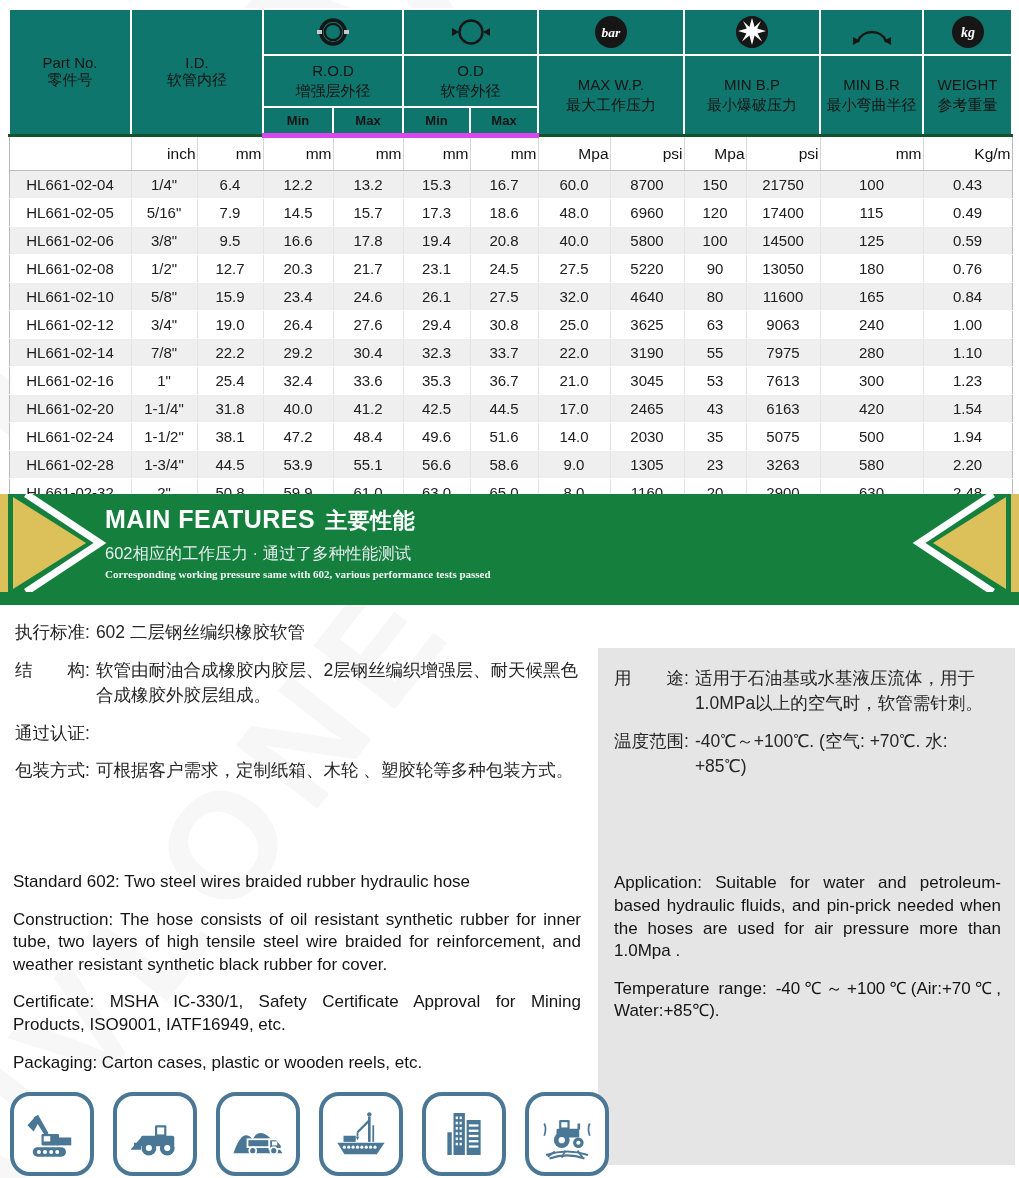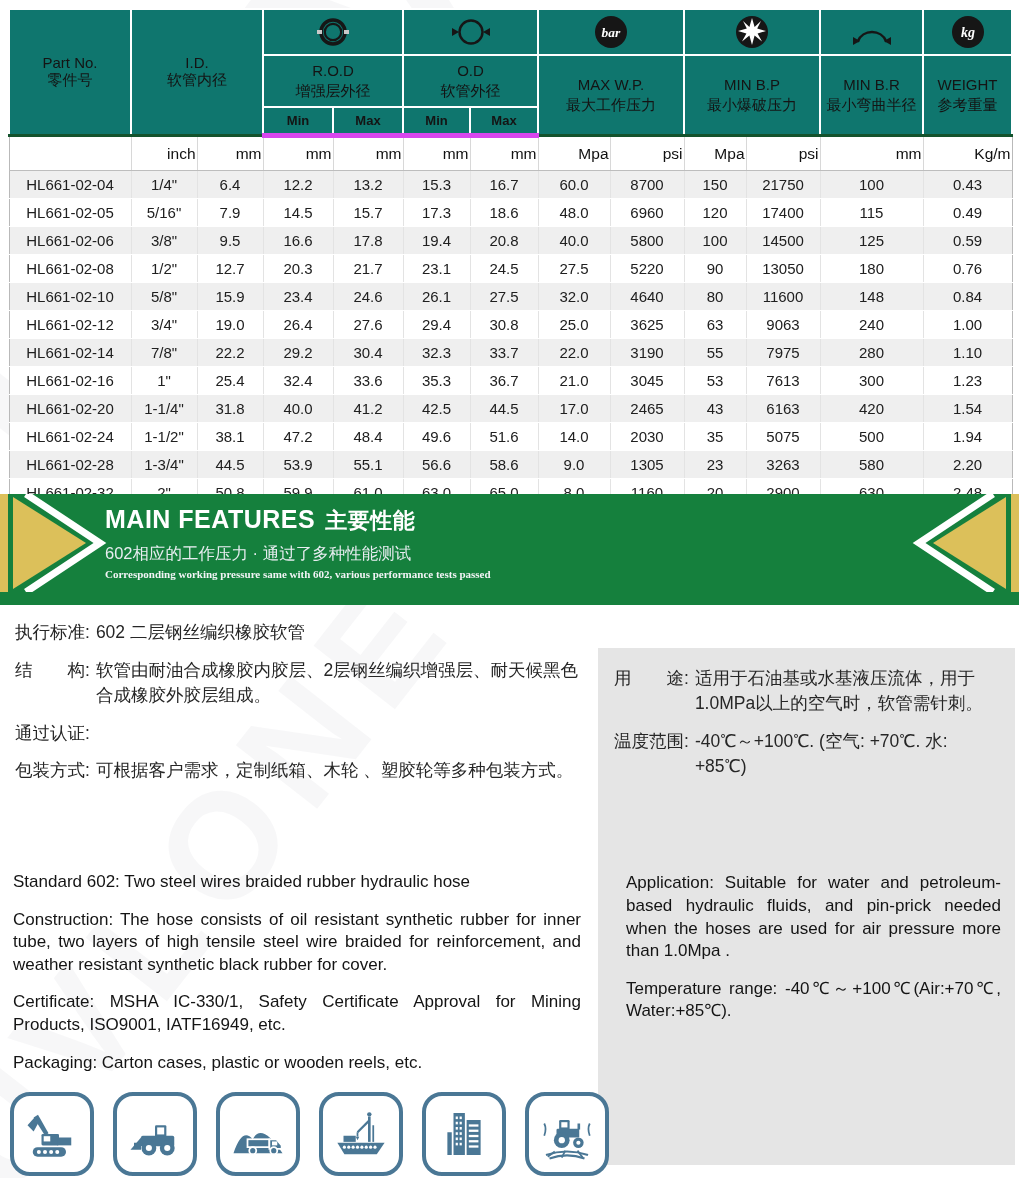--- a/index.html
+++ b/index.html
@@ -43,21 +43,21 @@
   
   .cn-left{position:absolute;left:15px;top:620px;width:572px;}
   .spec-item{display:flex;margin-bottom:13px;font-size:17.5px;line-height:1.42;color:#262626;}
   .spec-label{flex:0 0 auto;white-space:pre;margin-right:6px;}
   .spec-text{flex:1 1 auto;}
   .panel{position:absolute;left:598px;top:648px;width:417px;height:517px;background:#e5e5e5;
          padding:18px 14px 0 16px;box-sizing:border-box;}
   .panel .spec-item{font-size:17.5px;}
   .en-left{position:absolute;left:13px;top:851px;width:568px;margin-top:20px;}
   .en-par{font-size:17px;line-height:1.33;color:#141414;margin:0 0 15px 0;text-align:justify;}
-  .panel .en-block{margin-top:94px;margin-left:12px;}
+  .panel .en-block{margin-top:94px;}
   .panel .en-par{text-align:justify;}
   
   .apps{position:absolute;left:10px;top:1092px;display:flex;gap:19px;}
   .app-badge{width:76px;height:76px;border:4px solid #4a7795;border-radius:20px;background:#fff;
              display:flex;align-items:center;justify-content:center;}
   .app-badge svg{width:56px;height:56px;fill:#4a7795;}
   .hicon{display:inline-block;vertical-align:middle;}
 </style>
 </head>
 <body>
@@ -255,21 +255,21 @@
             <td>5/8"</td>
             <td>15.9</td>
             <td>23.4</td>
             <td>24.6</td>
             <td>26.1</td>
             <td>27.5</td>
             <td>32.0</td>
             <td>4640</td>
             <td>80</td>
             <td>11600</td>
-            <td>148</td>
+            <td>165</td>
             <td>0.84</td>
           </tr>
 
           <tr>
             <td>HL661-02-12</td>
             <td>3/4"</td>
             <td>19.0</td>
             <td>26.4</td>
             <td>27.6</td>
             <td>29.4</td>

